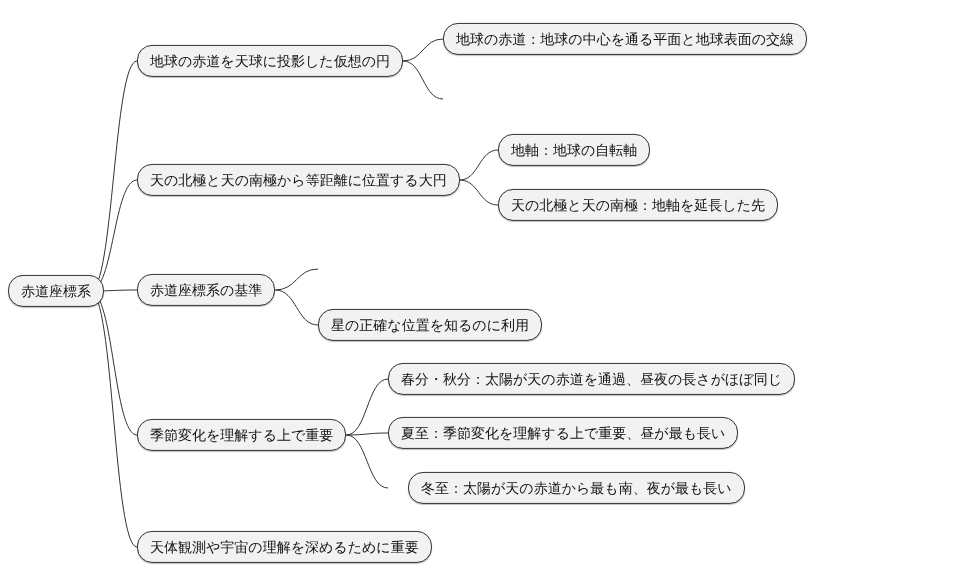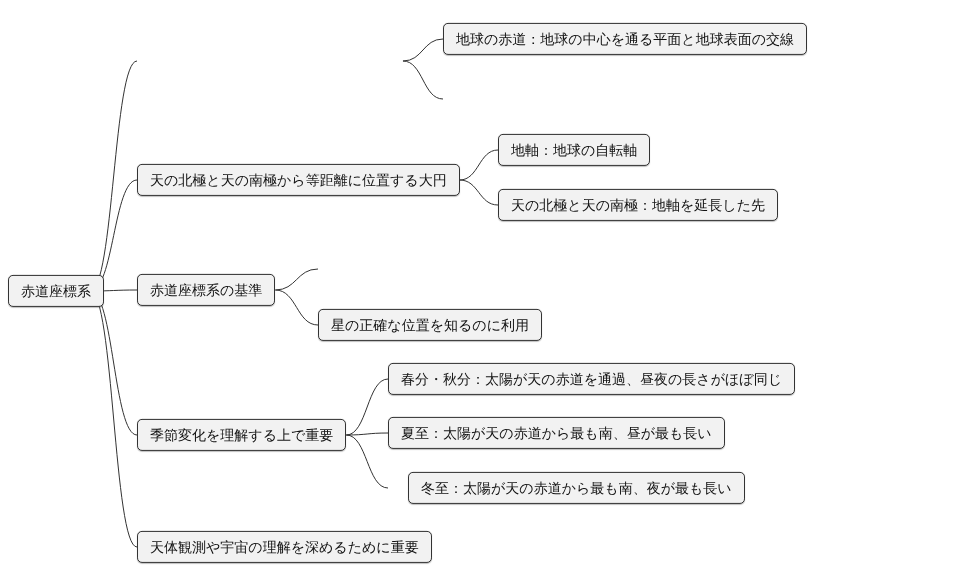--- a/index.html
+++ b/index.html
@@ -20,21 +20,21 @@
     left: 0;
     top: 0;
     width: 964px;
     height: 583px;
   }
   .node {
     position: absolute;
     transform: translateY(-50%);
     background: #f2f2f2;
     border: 1px solid #333333;
-    border-radius: 5px;
+    border-radius: 15px;
     padding: 6px 12px;
     font-size: 14px;
     line-height: 1.3;
     color: #111111;
     white-space: nowrap;
     box-shadow: 0 1px 1px rgba(0,0,0,0.25);
   }
 </style>
 </head>
 <body>
@@ -53,29 +53,30 @@
       <path d="M 459.625 180 C 478.8125 180, 478.8125 205, 498 205" fill="none" stroke="#333333" stroke-width="1"></path>
       <path d="M 275.328125 290 C 296.6640625 290, 296.6640625 269, 318 269" fill="none" stroke="#333333" stroke-width="1"></path>
       <path d="M 275.328125 290 C 296.6640625 290, 296.6640625 325, 318 325" fill="none" stroke="#333333" stroke-width="1"></path>
       <path d="M 346.3125 435 C 367.15625 435, 367.15625 379, 388 379" fill="none" stroke="#333333" stroke-width="1"></path>
       <path d="M 346.3125 435 C 367.15625 435, 367.15625 433, 388 433" fill="none" stroke="#333333" stroke-width="1"></path>
       <path d="M 346.3125 435 C 367.15625 435, 367.15625 488, 388 488" fill="none" stroke="#333333" stroke-width="1"></path>
     </svg>
 
   <div class="node" id="n-root" style="left:8px; top:291px">赤道座標系</div>
 
+  <div class="node" id="n-b1" style="left:137px; top:61px">地球の赤道を天球に投影した仮想の円</div>
   <div class="node" id="n-b1c1" style="left:443px; top:39px">地球の赤道：地球の中心を通る平面と地球表面の交線</div>
 
   <div class="node" id="n-b2" style="left:137px; top:180px">天の北極と天の南極から等距離に位置する大円</div>
   <div class="node" id="n-b2c1" style="left:498px; top:150px">地軸：地球の自転軸</div>
   <div class="node" id="n-b2c2" style="left:498px; top:205px">天の北極と天の南極：地軸を延長した先</div>
 
   <div class="node" id="n-b3" style="left:137px; top:290px">赤道座標系の基準</div>
   <div class="node" id="n-b4" style="left:137px; top:435px">季節変化を理解する上で重要</div>
 
   <div class="node" id="n-b3c2" style="left:318px; top:325px">星の正確な位置を知るのに利用</div>
   <div class="node" id="n-b4c1" style="left:388px; top:379px">春分・秋分：太陽が天の赤道を通過、昼夜の長さがほぼ同じ</div>
-  <div class="node" id="n-b4c2" style="left:388px; top:433px">夏至：太陽が天の赤道から最も南、昼が最も長い</div>
+  <div class="node" id="n-b4c2" style="left:388px; top:433px">夏至：季節変化を理解する上で重要、昼が最も長い</div>
   <div class="node" id="n-b4c3" style="left:408px; top:488px">冬至：太陽が天の赤道から最も南、夜が最も長い</div>
 
   <div class="node" id="n-b5" style="left:137px; top:547px">天体観測や宇宙の理解を深めるために重要</div>
 
 </div>
 
 </body></html>

